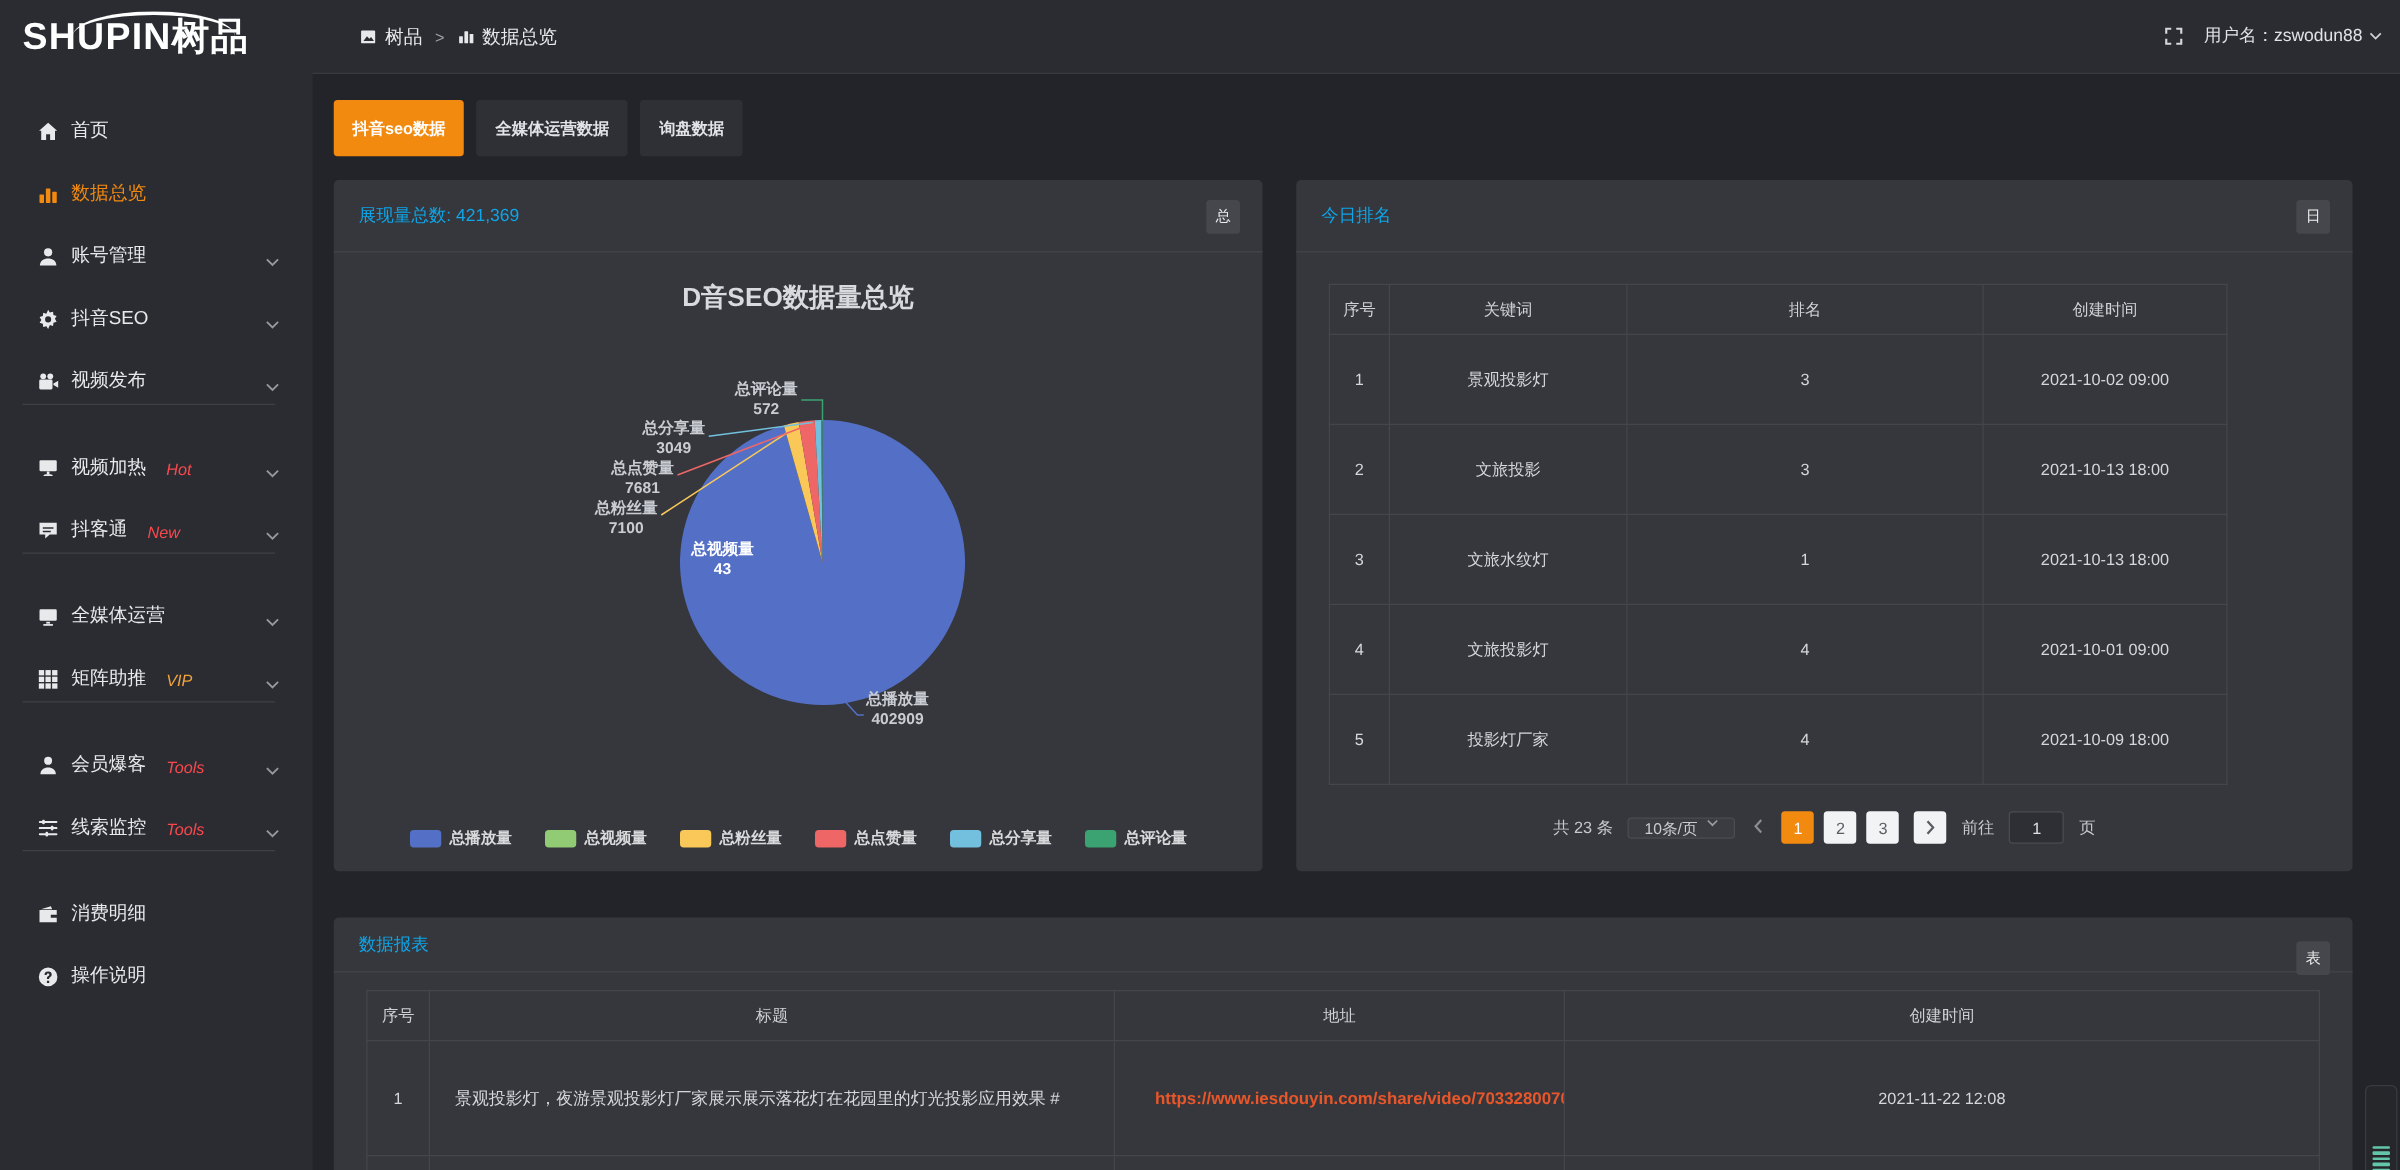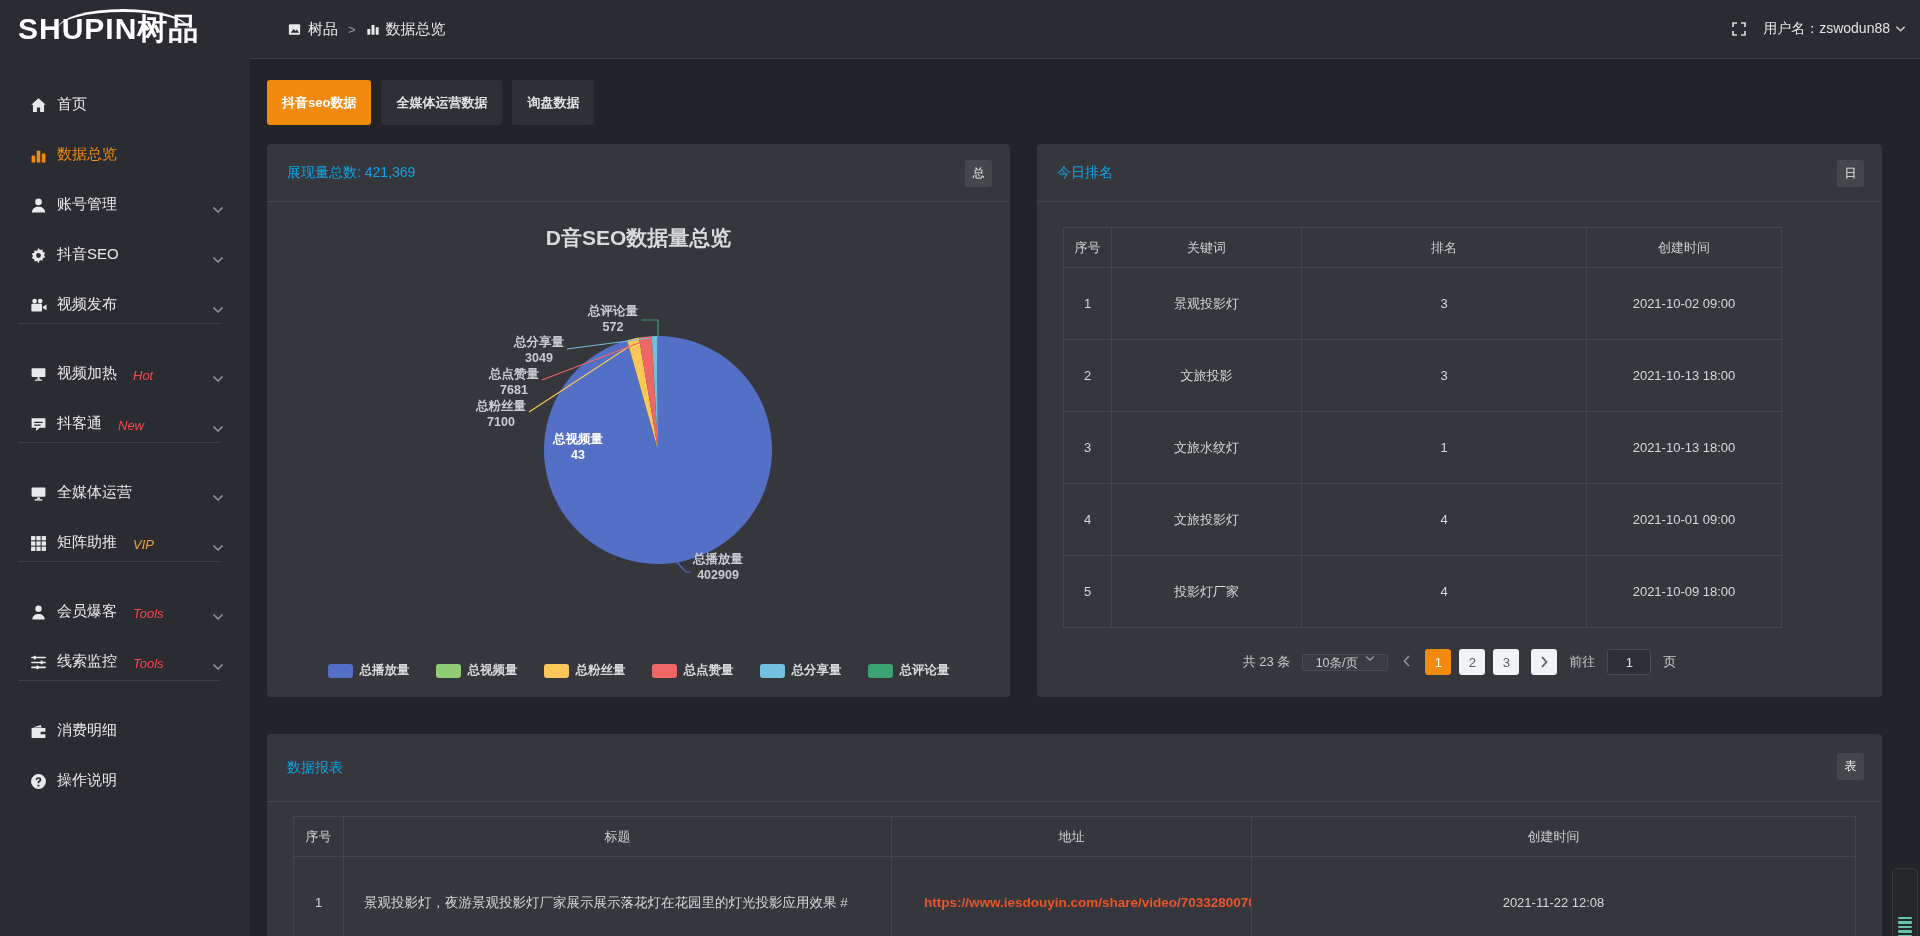--- a/index.html
+++ b/index.html
@@ -77,21 +77,21 @@
     display:flex; align-items:flex-start; justify-content:center; gap:7px; font-size:12.5px; color:#c9cbcf; cursor:pointer; }
   .page-prev { color:#8a8c92; cursor:pointer; padding:0 2px; }
   .page-btn { min-width:26px; height:26px; padding:0 4px; border-radius:3px; background:#f2f3f5; color:#5a5d63;
     font-size:13px; display:flex; align-items:center; justify-content:center; cursor:pointer; }
   .page-btn.active { background:#f28a10; color:#fff; }
   .goto-input { width:44px; height:26px; background:#2e2f34; border:1px solid #4a4c52; border-radius:3px;
     color:#dfe0e3; text-align:center; font-size:13px; font-family:inherit; }
 
   
   .report-card { margin-top:37px; height:480px; width:100%; }
-  .report-head { height:68px; }
+  .report-head { height:44px; }
   .report-table { margin:14px 26px 0 26px; width:calc(100% - 52px); }
   .report-table th, .report-table td { border:1px solid #44464c; font-weight:normal; text-align:center;
     font-size:13px; color:#d6d7da; overflow:hidden; white-space:nowrap; }
   .report-table th { height:40px; color:#d0d1d5; }
   .report-table td { height:92px; }
   .report-table td.t-title { text-align:left; padding-left:20px; font-size:13.5px; }
   .report-table td.t-link { text-align:left; padding-left:32px; }
   .report-table a { color:#e8562a; text-decoration:none; font-size:13.5px; font-weight:600; }
   .report-table tr.stub td { height:40px; }
 

